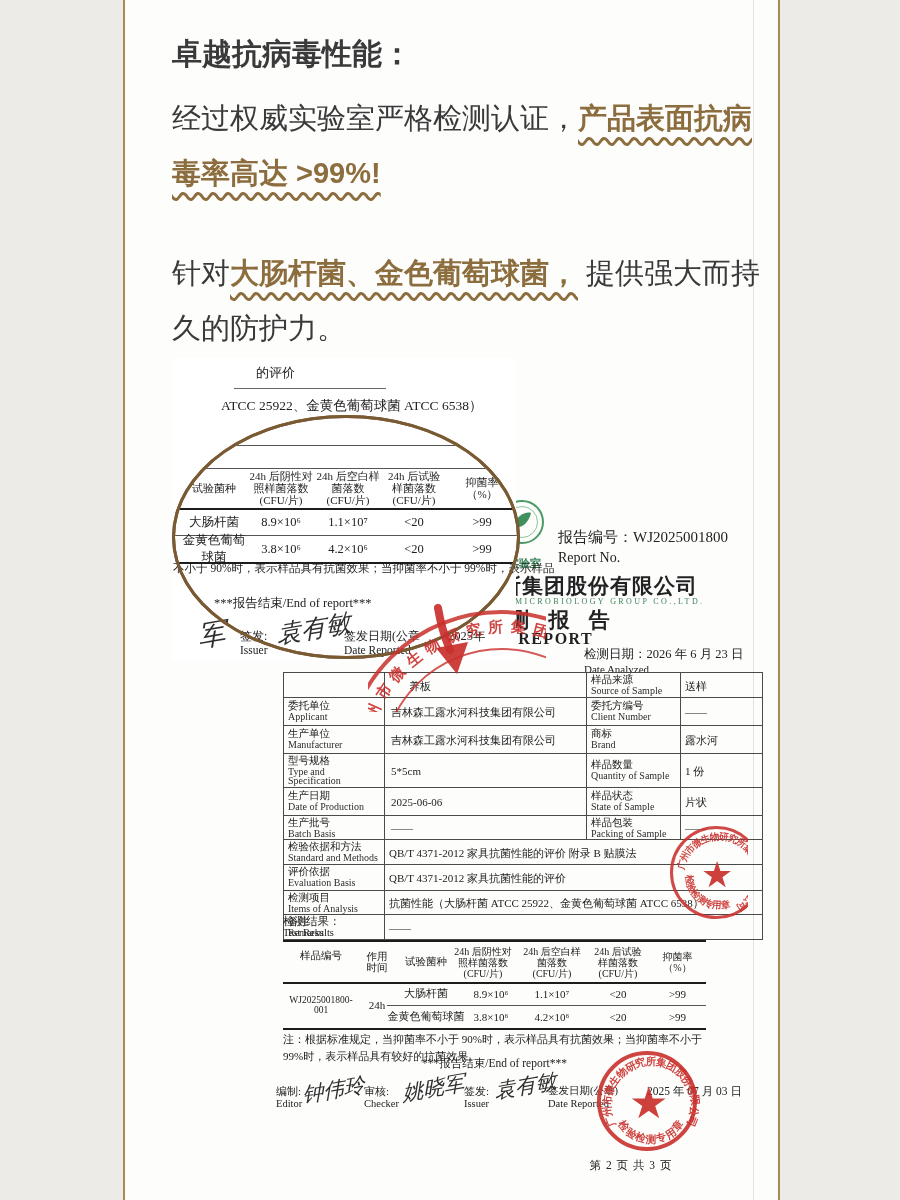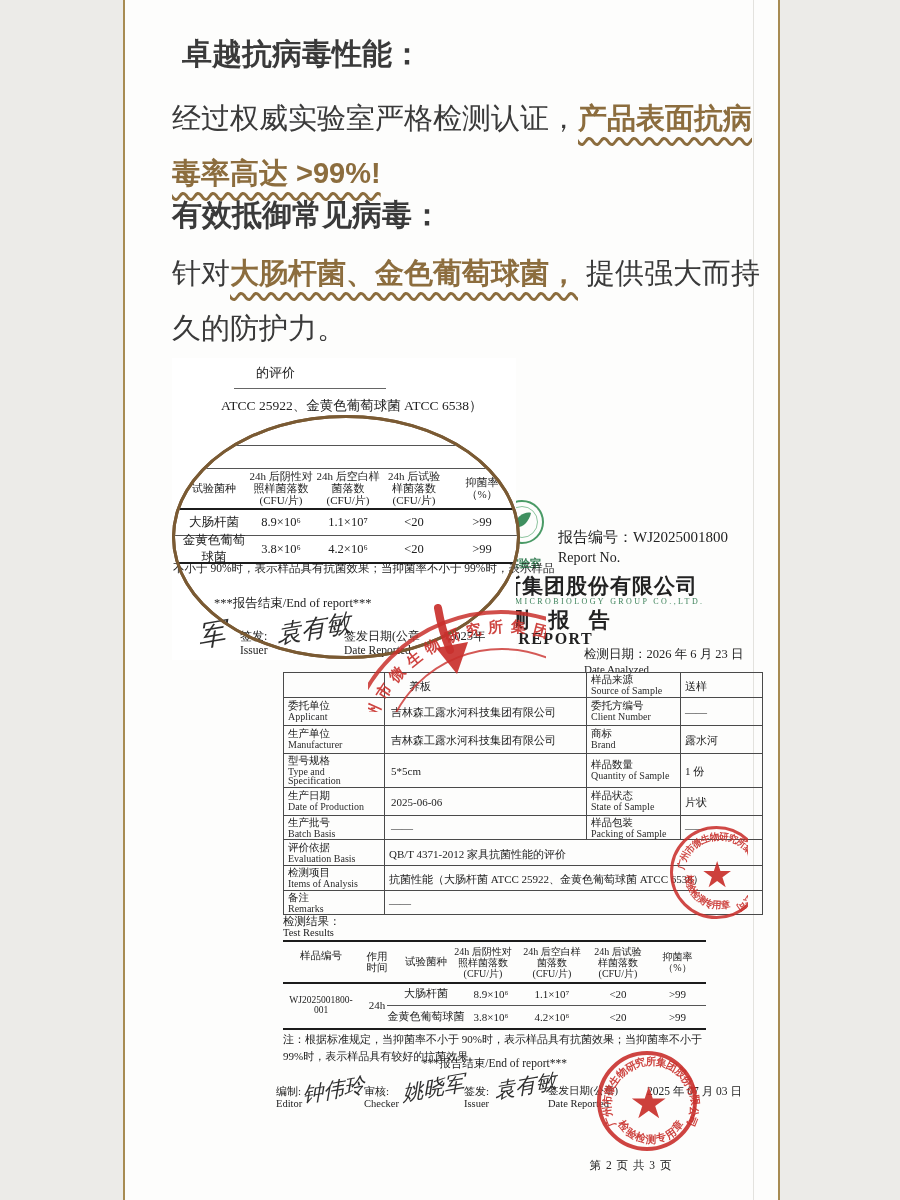--- a/index.html
+++ b/index.html
@@ -43,24 +43,23 @@
   .green{color:#3c825a;}
 </style>
 </head>
 <body>
 
 <div class="canvas">
 
   <div class="abs panel"></div>
   <div class="abs page-edge"></div>
 
-  <div class="abs san mk mk-b" style="left:182px;top:34px;font-size:30px;">卓越抗病毒性能：</div>
+  <div class="abs san mk mk-b" style="left:172px;top:34px;font-size:30px;">卓越抗病毒性能：</div>
   <div class="abs san mk" style="left:172px;top:99px;font-size:29px;"><span>经过权威实验室严格检测认证，</span><span class="gd">产品表面抗病</span></div>
   <div class="abs san mk" style="left:172px;top:154px;font-size:29px;"><span class="gd">毒率高达 &gt;99%!</span></div>
-  <div class="abs san mk mk-b" style="left:172px;top:195px;font-size:30px;">有效抵御常见病毒：</div>
   <div class="abs san mk" style="left:172px;top:254px;font-size:29px;"><span>针对</span><span class="gd">大肠杆菌、金色葡萄球菌，</span><span> 提供强大而持</span></div>
   <div class="abs san mk" style="left:172px;top:309px;font-size:29px;">久的防护力。</div>
 
   <div>
 
     <div class="abs" style="left:499px;top:499px;">
       <svg width="46" height="46" viewBox="0 0 46 46">
         <circle cx="23" cy="23" r="21" fill="none" stroke="#4a9a66" stroke-width="2"></circle>
         <circle cx="23" cy="23" r="15.5" fill="none" stroke="#8cc49e" stroke-width="1"></circle>
         <path d="M15 28 C16 17 27 12 32 14 C30 23 23 30 15 28 Z" fill="#3f8f5f"></path>
@@ -147,20 +146,27 @@
               <td style="width:92px">
                 <span class="lcn">生产批号</span>
                 <span class="len">Batch Basis</span>
               </td>
               <td style="width:173px;padding-left:6px"><span class="val">——</span></td>
               <td style="width:85px">
                 <span class="lcn">样品包装</span>
                 <span class="len">Packing of Sample</span>
               </td>
               <td style="width:73px"><span class="val">——</span></td>
+            </tr>
+            <tr style="height: 24px;">
+              <td style="width:92px">
+                <span class="lcn">检验依据和方法</span>
+                <span class="len">Standard and Methods</span>
+              </td>
+              <td colspan="3"><span class="val">QB/T 4371-2012 家具抗菌性能的评价 附录 B 贴膜法</span></td>
             </tr>
             <tr style="height: 26px;">
               <td style="width:92px">
                 <span class="lcn">评价依据</span>
                 <span class="len">Evaluation Basis</span>
               </td>
               <td colspan="3"><span class="val">QB/T 4371-2012 家具抗菌性能的评价</span></td>
             </tr>
             <tr style="height: 24px;">
               <td style="width:92px">

